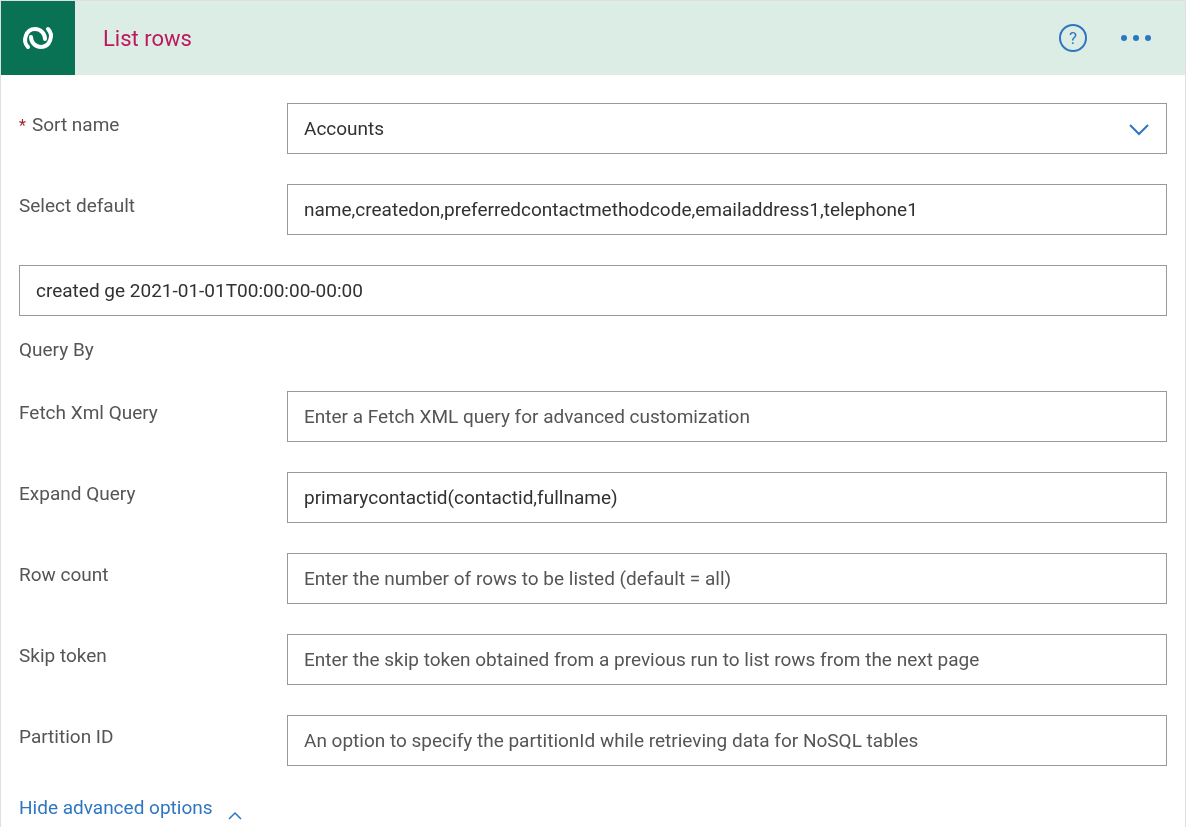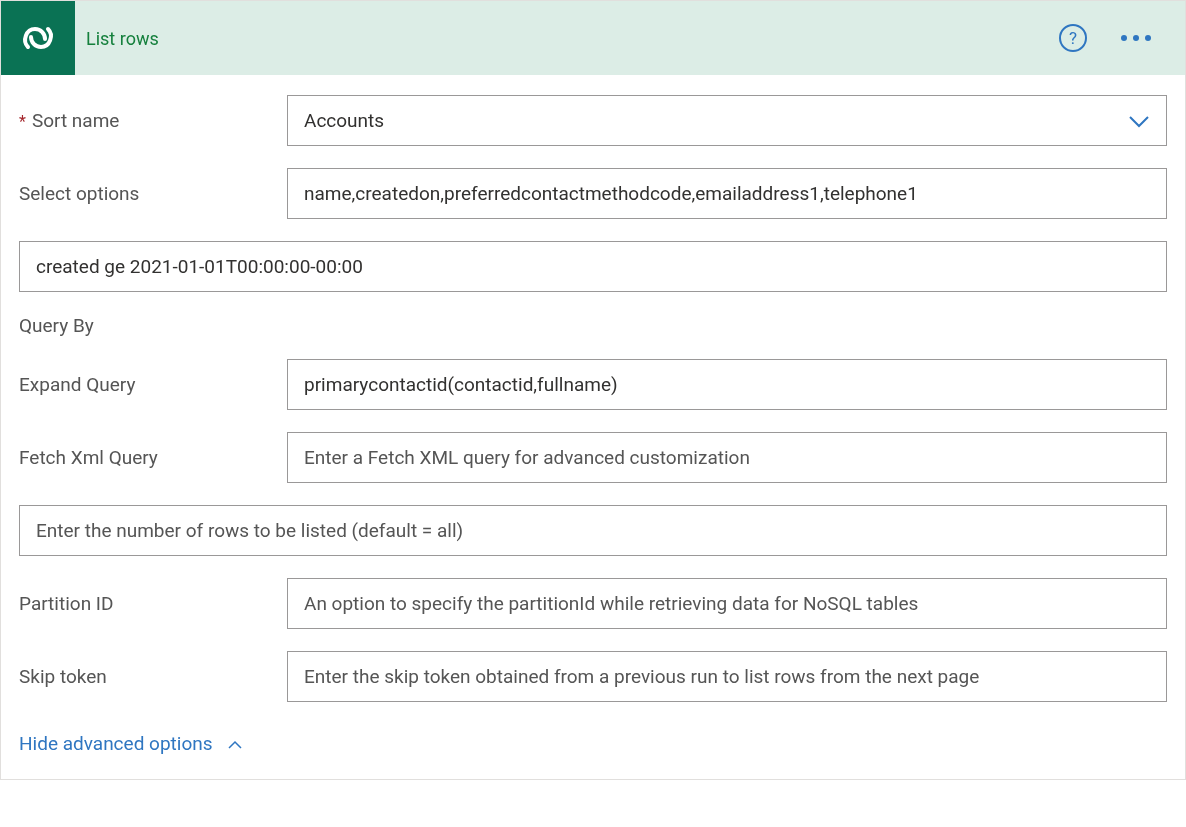--- a/index.html
+++ b/index.html
@@ -24,23 +24,23 @@
     .header-icon {
       width: 74px;
       height: 74px;
       background: #0a7254;
       display: flex;
       align-items: center;
       justify-content: center;
       flex-shrink: 0;
     }
     .header-title {
-      font-size: 18px;
-      color: #15803d;
-      margin-left: 11px;
+      font-size: 22px;
+      color: #be185d;
+      margin-left: 28px;
       flex: 1;
     }
     .header-actions {
       display: flex;
       align-items: center;
       gap: 28px;
     }
     .help-circle {
       width: 28px;
       height: 28px;
@@ -83,20 +83,21 @@
       display: flex;
       align-items: baseline;
     }
     .label .req {
       color: #a4262c;
       margin-right: 6px;
       font-size: 16px;
     }
     .control {
       flex: 1;
+      margin-top: 8px;
     }
     .select, .input {
       width: 100%;
       border: 1px solid #9a9898;
       padding: 13px 16px;
       font-size: 19px;
       color: #323130;
       font-family: inherit;
       background: #ffffff;
     }
@@ -108,21 +109,21 @@
       cursor: pointer;
     }
     .chevron {
       width: 22px;
       height: 14px;
       flex-shrink: 0;
     }
     .chevron svg { display: block; }
     .toggle-adv {
       display: inline-flex;
-      align-items: flex-start;
+      align-items: center;
       gap: 14px;
       color: #2f76c1;
       font-size: 19px;
       cursor: pointer;
       margin-top: 8px;
     }
     .toggle-adv .up {
       width: 16px;
       height: 10px;
     }
@@ -165,67 +166,68 @@
           <span class="chevron">
             <svg viewBox="0 0 22 14">
                 <polyline points="2,3 11,12 20,3" fill="none" stroke="#2f76c1" stroke-width="2"></polyline>
               </svg>
           </span>
         </div>
       </div>
     </div>
 
     <div class="row">
-      <div class="label">Select options</div>
+      <div class="label">Select default</div>
       <div class="control">
         <input class="input" type="text" value="name,createdon,preferredcontactmethodcode,emailaddress1,telephone1" style="">
       </div>
     </div>
 
     <div class="row">
       <div class="control">
         <input class="input" type="text" value="created ge 2021-01-01T00:00:00-00:00" style="">
       </div>
     </div>
 
     <div class="row">
       <div class="label">Query By</div>
     </div>
 
     <div class="row">
+      <div class="label">Fetch Xml Query</div>
+      <div class="control">
+        <input class="input" type="text" placeholder="Enter a Fetch XML query for advanced customization" style="">
+      </div>
+    </div>
+
+    <div class="row">
       <div class="label">Expand Query</div>
       <div class="control">
         <input class="input" type="text" value="primarycontactid(contactid,fullname)" style="">
       </div>
     </div>
 
     <div class="row">
-      <div class="label">Fetch Xml Query</div>
-      <div class="control">
-        <input class="input" type="text" placeholder="Enter a Fetch XML query for advanced customization" style="">
-      </div>
-    </div>
-
-    <div class="row">
+      <div class="label">Row count</div>
       <div class="control">
         <input class="input" type="text" placeholder="Enter the number of rows to be listed (default = all)" style="">
       </div>
     </div>
 
     <div class="row">
+      <div class="label">Skip token</div>
+      <div class="control">
+        <input class="input" type="text" placeholder="Enter the skip token obtained from a previous run to list rows from the next page" style="">
+      </div>
+    </div>
+
+    <div class="row">
       <div class="label">Partition ID</div>
       <div class="control">
         <input class="input" type="text" placeholder="An option to specify the partitionId while retrieving data for NoSQL tables" style="">
-      </div>
-    </div>
-
-    <div class="row">
-      <div class="label">Skip token</div>
-      <div class="control">
-        <input class="input" type="text" placeholder="Enter the skip token obtained from a previous run to list rows from the next page" style="">
       </div>
     </div>
 
     <div class="toggle-adv">
       <span>Hide advanced options</span>
       <span class="up">
         <svg viewBox="0 0 16 10">
             <polyline points="2,8 8,2 14,8" fill="none" stroke="#2f76c1" stroke-width="1.5"></polyline>
           </svg>
       </span>

